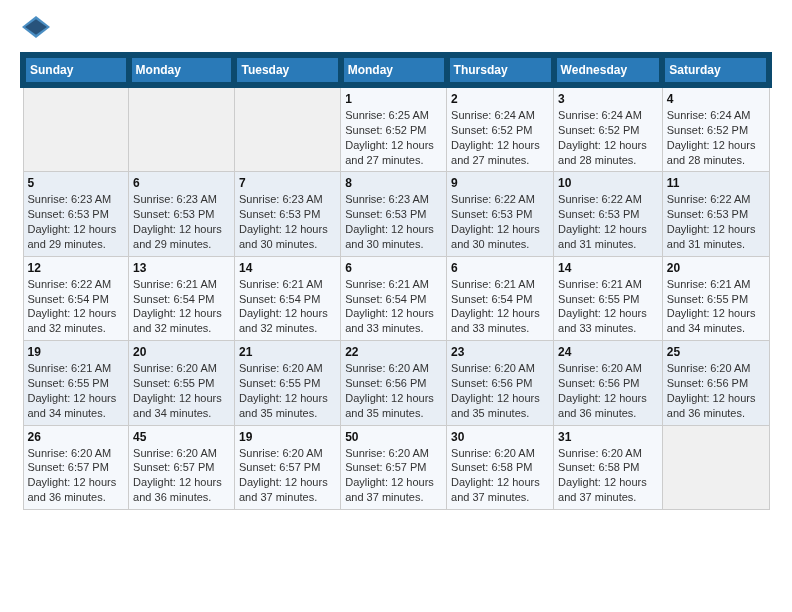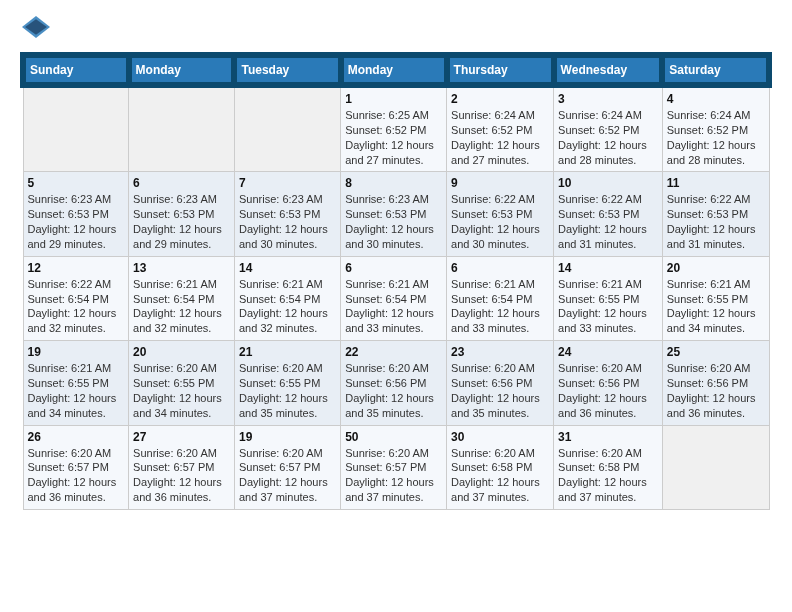--- a/index.html
+++ b/index.html
@@ -311,21 +311,21 @@
         </tr>
         <tr>
           <td>
             <span class="day-num">26</span>
             <div class="day-info" style="white-space: pre-line;">Sunrise: 6:20 AM
 Sunset: 6:57 PM
 Daylight: 12 hours
 and 36 minutes.</div>
           </td>
           <td>
-            <span class="day-num">27</span>
+            <span class="day-num">45</span>
             <div class="day-info" style="white-space: pre-line;">Sunrise: 6:20 AM
 Sunset: 6:57 PM
 Daylight: 12 hours
 and 36 minutes.</div>
           </td>
           <td>
             <span class="day-num">19</span>
             <div class="day-info" style="white-space: pre-line;">Sunrise: 6:20 AM
 Sunset: 6:57 PM
 Daylight: 12 hours

